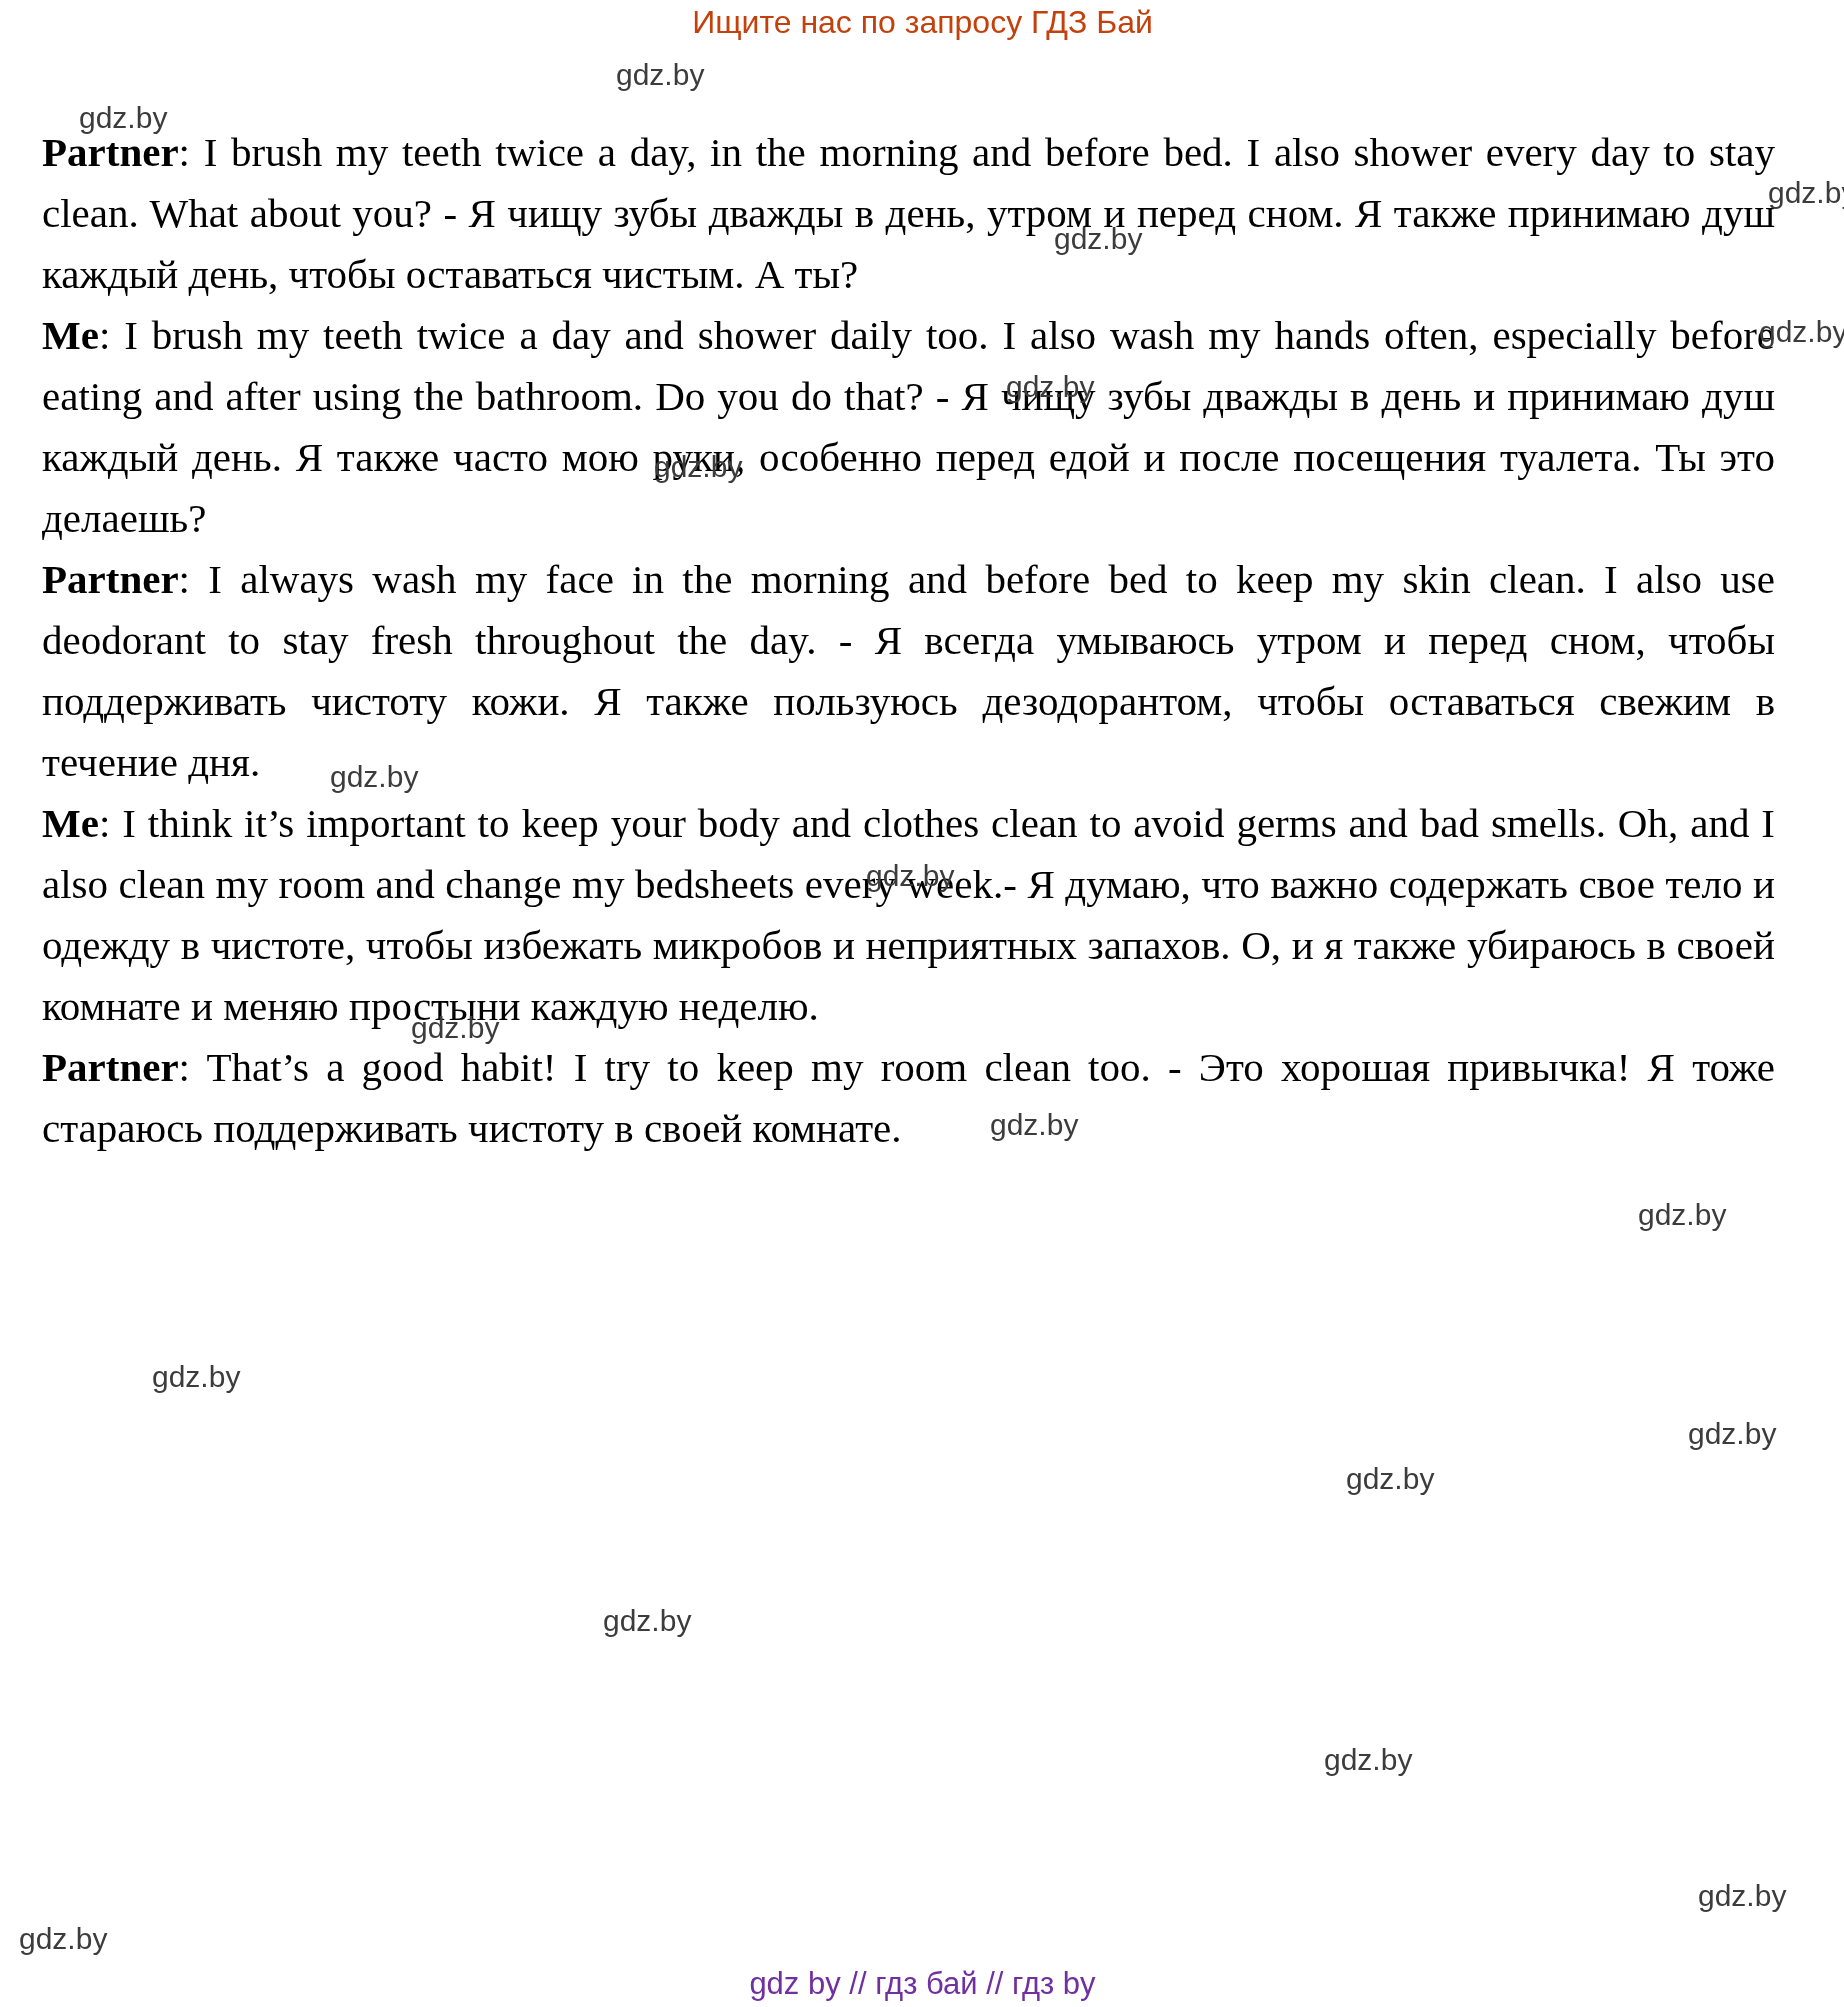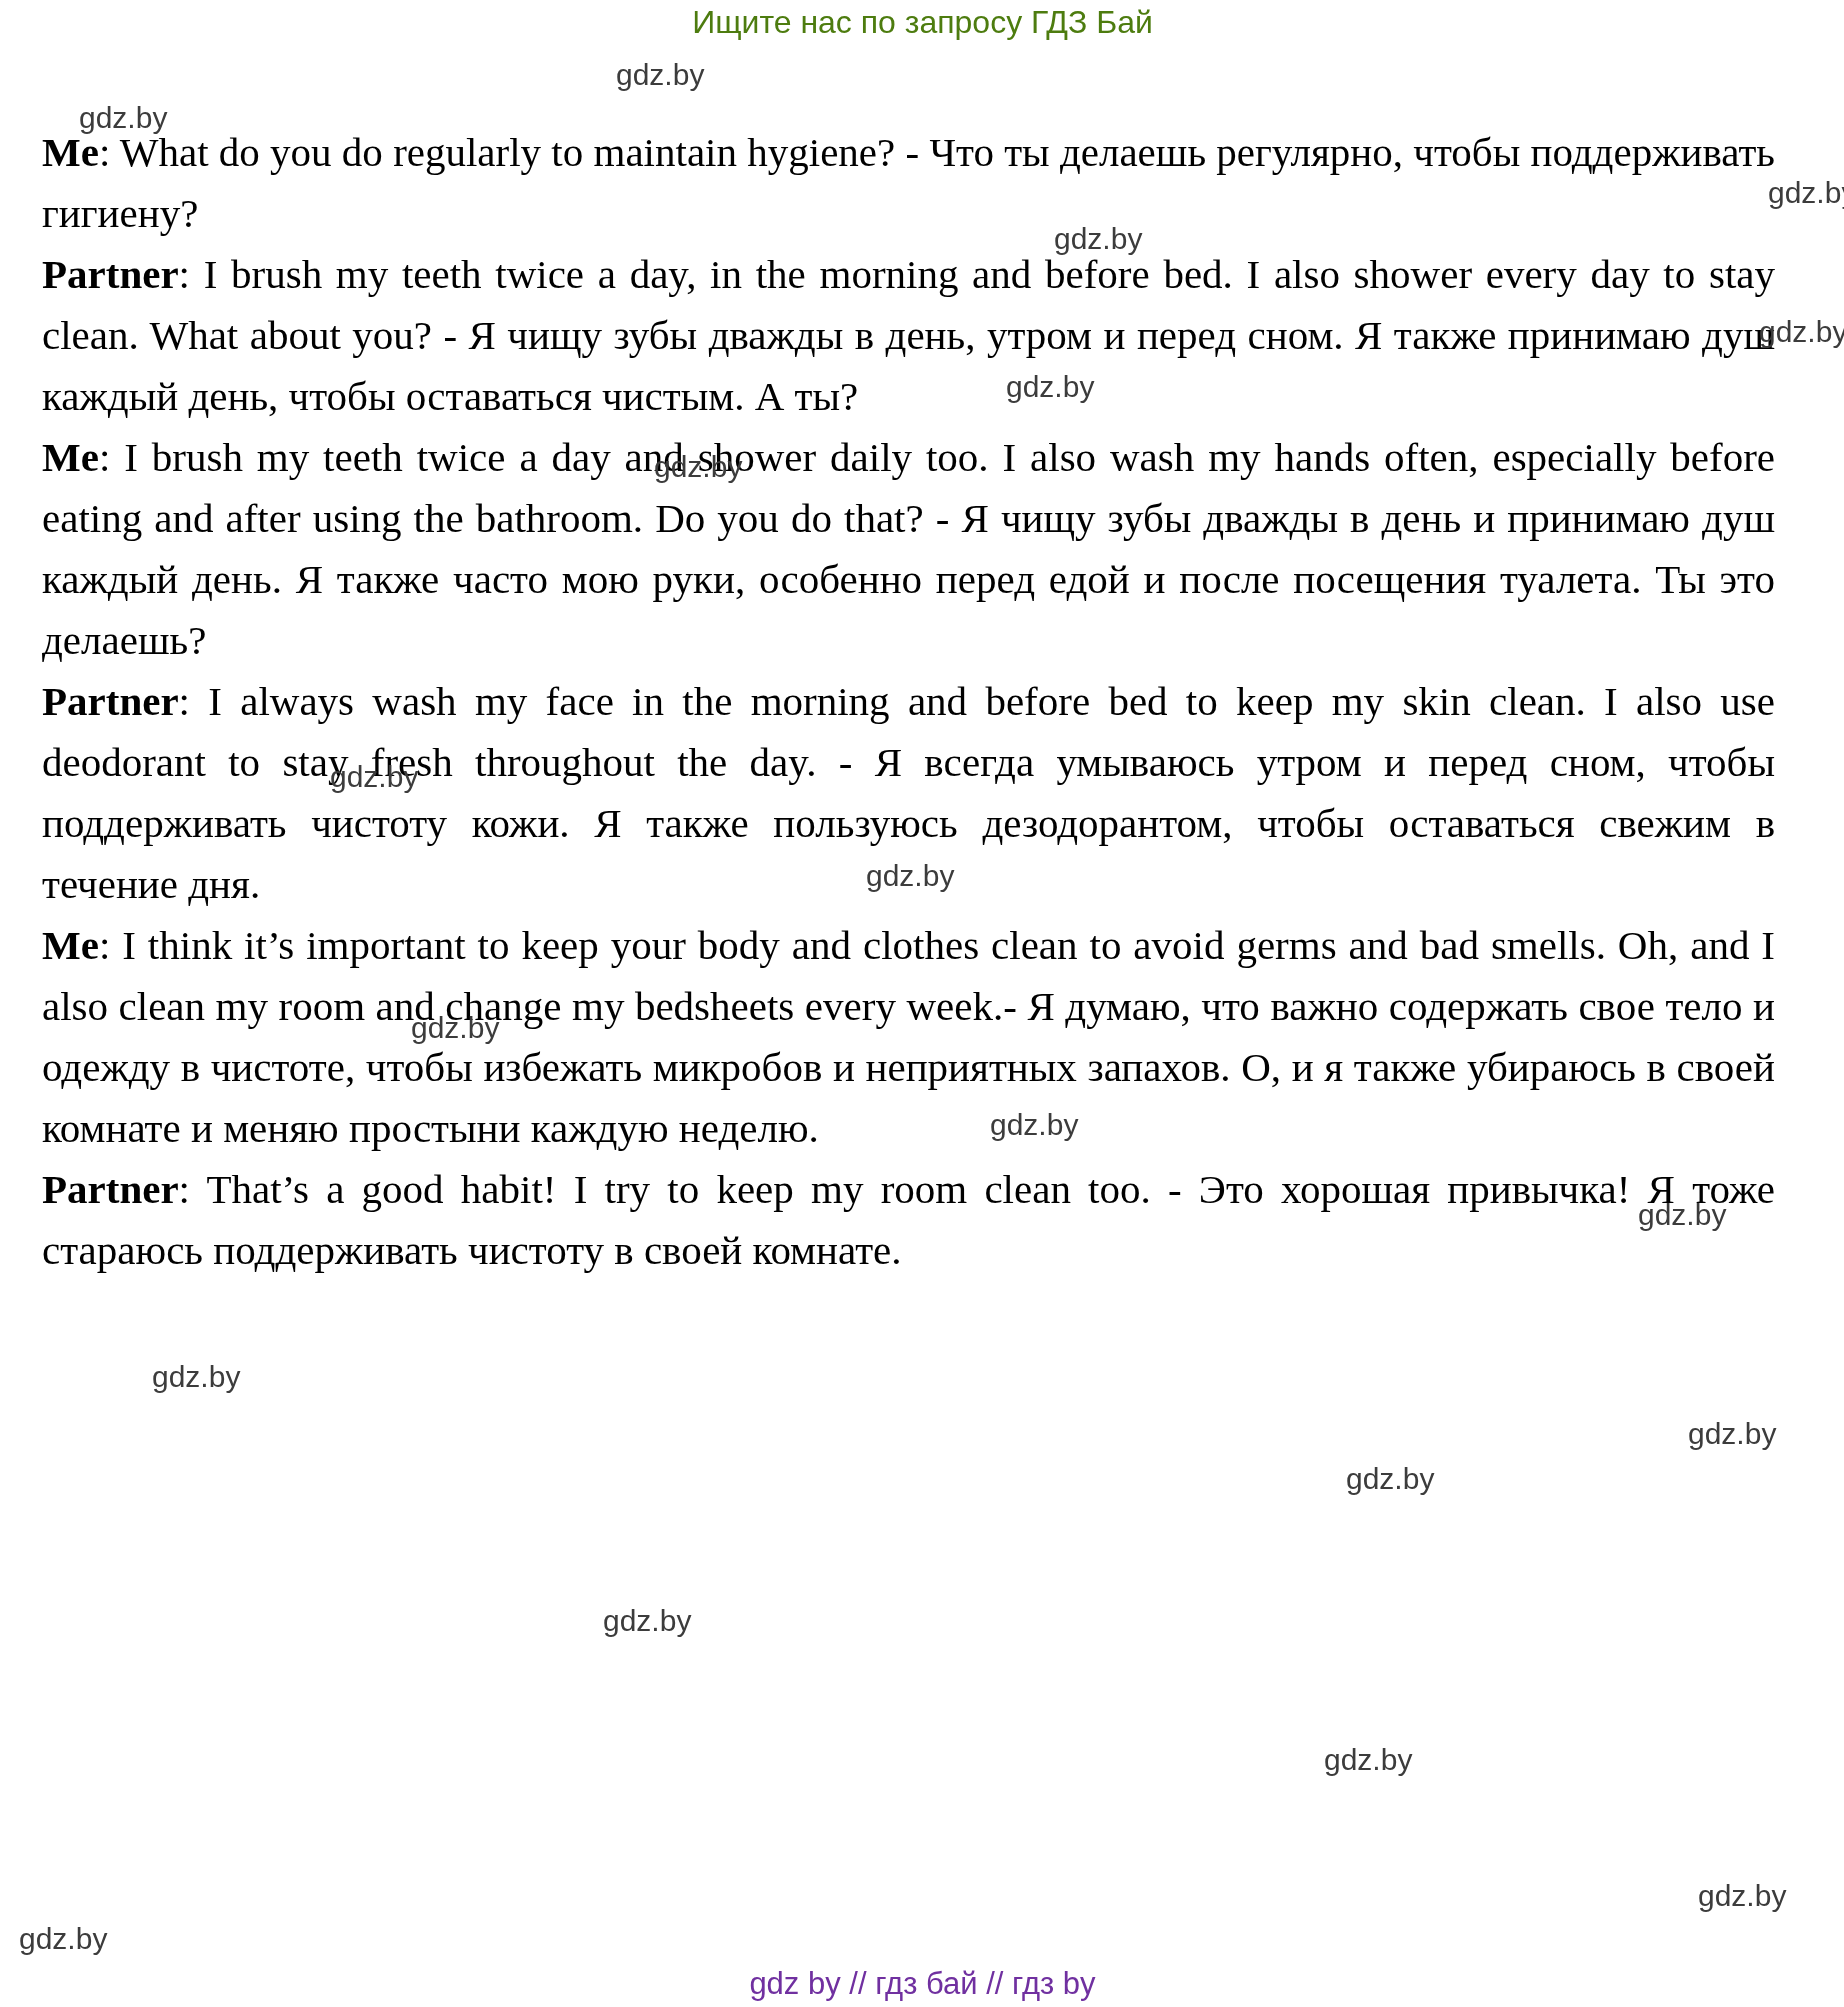--- a/index.html
+++ b/index.html
@@ -14,21 +14,21 @@
     color: #000000;
   }
   .promo-header {
     position: absolute;
     top: 3.7px;
     left: 0;
     width: 100%;
     text-align: center;
     font-family: "Liberation Sans", sans-serif;
     font-size: 32px;
-    color: #4d7c0f;
+    color: #c2410c;
   }
   .content {
     position: absolute;
     top: 122px;
     left: 42px;
     width: 1733px;
     font-size: 41px;
     line-height: 61px;
     text-align: justify;
   }
@@ -53,21 +53,20 @@
   }
 </style>
 </head>
 <body>
 
 <div class="page">
 
   <div class="promo-header">Ищите нас по запросу ГДЗ Бай</div>
 
   <div class="content">
-    <p><b class="spk">Me</b><span>: What do you do regularly to maintain hygiene? - Что ты делаешь регулярно, чтобы поддерживать гигиену?</span></p>
     <p><b class="spk">Partner</b><span>: I brush my teeth twice a day, in the morning and before bed. I also shower every day to stay clean. What about you? - Я чищу зубы дважды в день, утром и перед сном. Я также принимаю душ каждый день, чтобы оставаться чистым. А ты?</span></p>
     <p><b class="spk">Me</b><span>: I brush my teeth twice a day and shower daily too. I also wash my hands often, especially before eating and after using the bathroom. Do you do that? - Я чищу зубы дважды в день и принимаю душ каждый день. Я также часто мою руки, особенно перед едой и после посещения туалета. Ты это делаешь?</span></p>
     <p><b class="spk">Partner</b><span>: I always wash my face in the morning and before bed to keep my skin clean. I also use deodorant to stay fresh throughout the day. - Я всегда умываюсь утром и перед сном, чтобы поддерживать чистоту кожи. Я также пользуюсь дезодорантом, чтобы оставаться свежим в течение дня.</span></p>
     <p><b class="spk">Me</b><span>: I think it’s important to keep your body and clothes clean to avoid germs and bad smells. Oh, and I also clean my room and change my bedsheets every week.- Я думаю, что важно содержать свое тело и одежду в чистоте, чтобы избежать микробов и неприятных запахов. О, и я также убираюсь в своей комнате и меняю простыни каждую неделю.</span></p>
     <p><b class="spk">Partner</b><span>: That’s a good habit! I try to keep my room clean too. - Это хорошая привычка! Я тоже стараюсь поддерживать чистоту в своей комнате.</span></p>
   </div>
 
   <span class="wm" style="left:616px;  top:58px;">gdz.by</span>
   <span class="wm" style="left:79px;   top:101px;">gdz.by</span>
   <span class="wm" style="left:1768px; top:176px;">gdz.by</span>

